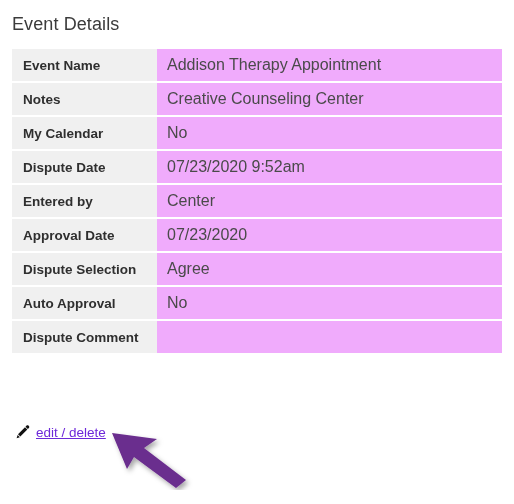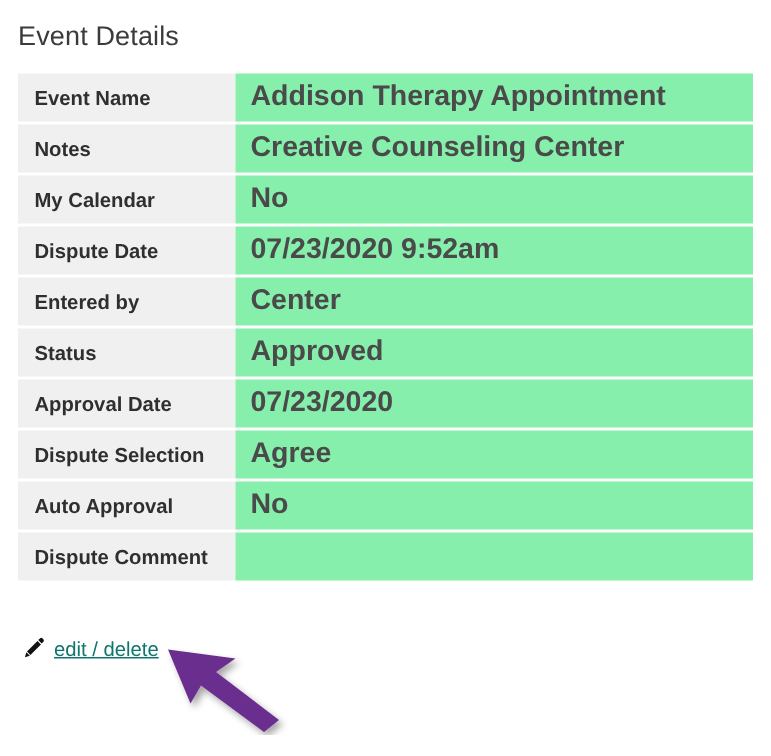--- a/index.html
+++ b/index.html
@@ -55,24 +55,24 @@
     font-size: 13.5px;
     font-weight: bold;
     padding: 0 0 0 11px;
     vertical-align: middle;
     height: 32px;
     box-sizing: border-box;
     white-space: nowrap;
   }
 
   .cell-value {
-    background: #86efac;
+    background: #f0abfc;
     color: #4a4a4a;
-    font-size: 19px;
-    font-weight: 700;
+    font-size: 16px;
+    font-weight: 400;
     padding: 0 0 0 10px;
     vertical-align: middle;
     height: 32px;
     box-sizing: border-box;
     white-space: nowrap;
   }
 
   .edit-row {
     position: absolute;
     left: 14px;
@@ -84,21 +84,21 @@
 
   .pencil-icon {
     display: inline-block;
     width: 16px;
     height: 16px;
     line-height: 0;
   }
 
   .edit-link {
     font-size: 13.5px;
-    color: #0f766e;
+    color: #6d28d9;
     text-decoration: underline;
     cursor: pointer;
     white-space: nowrap;
   }
 
   .annotation-arrow {
     position: absolute;
     left: 108px;
     top: 428px;
     width: 96px;
@@ -127,24 +127,20 @@
         <td class="cell-label">My Calendar</td>
         <td class="cell-value">No</td>
       </tr>
       <tr>
         <td class="cell-label">Dispute Date</td>
         <td class="cell-value">07/23/2020 9:52am</td>
       </tr>
       <tr>
         <td class="cell-label">Entered by</td>
         <td class="cell-value">Center</td>
-      </tr>
-      <tr>
-        <td class="cell-label">Status</td>
-        <td class="cell-value">Approved</td>
       </tr>
       <tr>
         <td class="cell-label">Approval Date</td>
         <td class="cell-value">07/23/2020</td>
       </tr>
       <tr>
         <td class="cell-label">Dispute Selection</td>
         <td class="cell-value">Agree</td>
       </tr>
       <tr>

